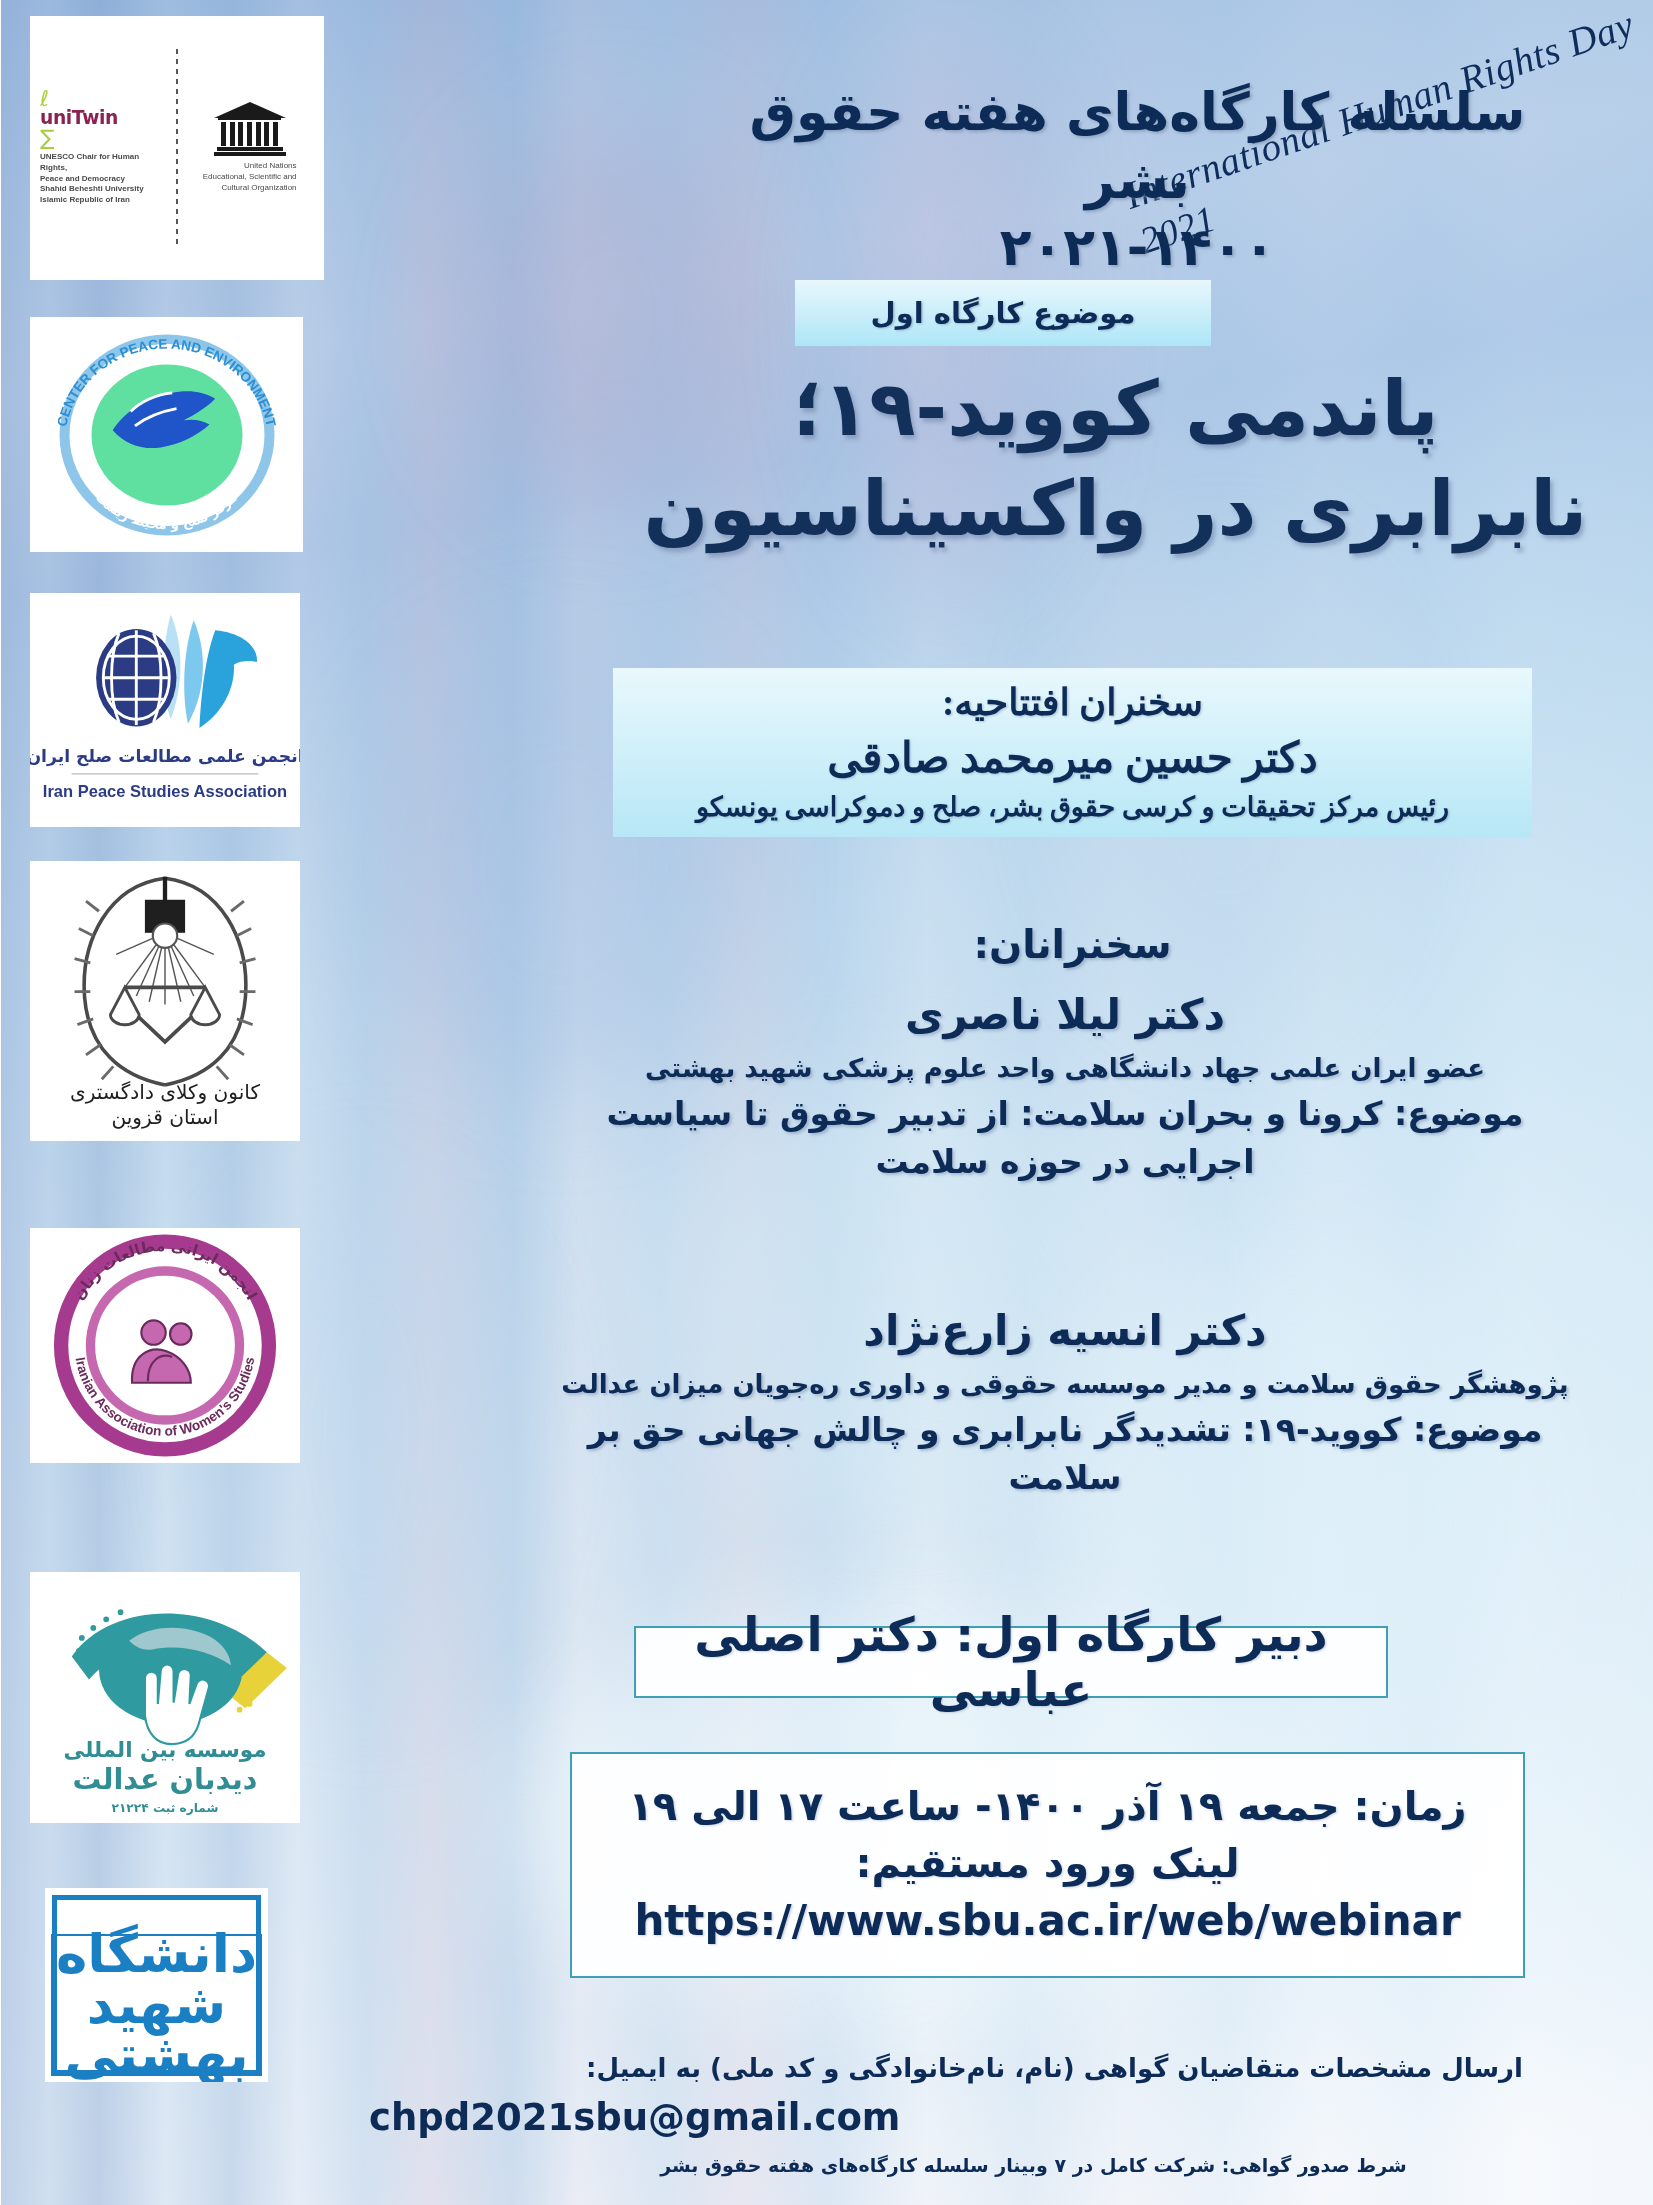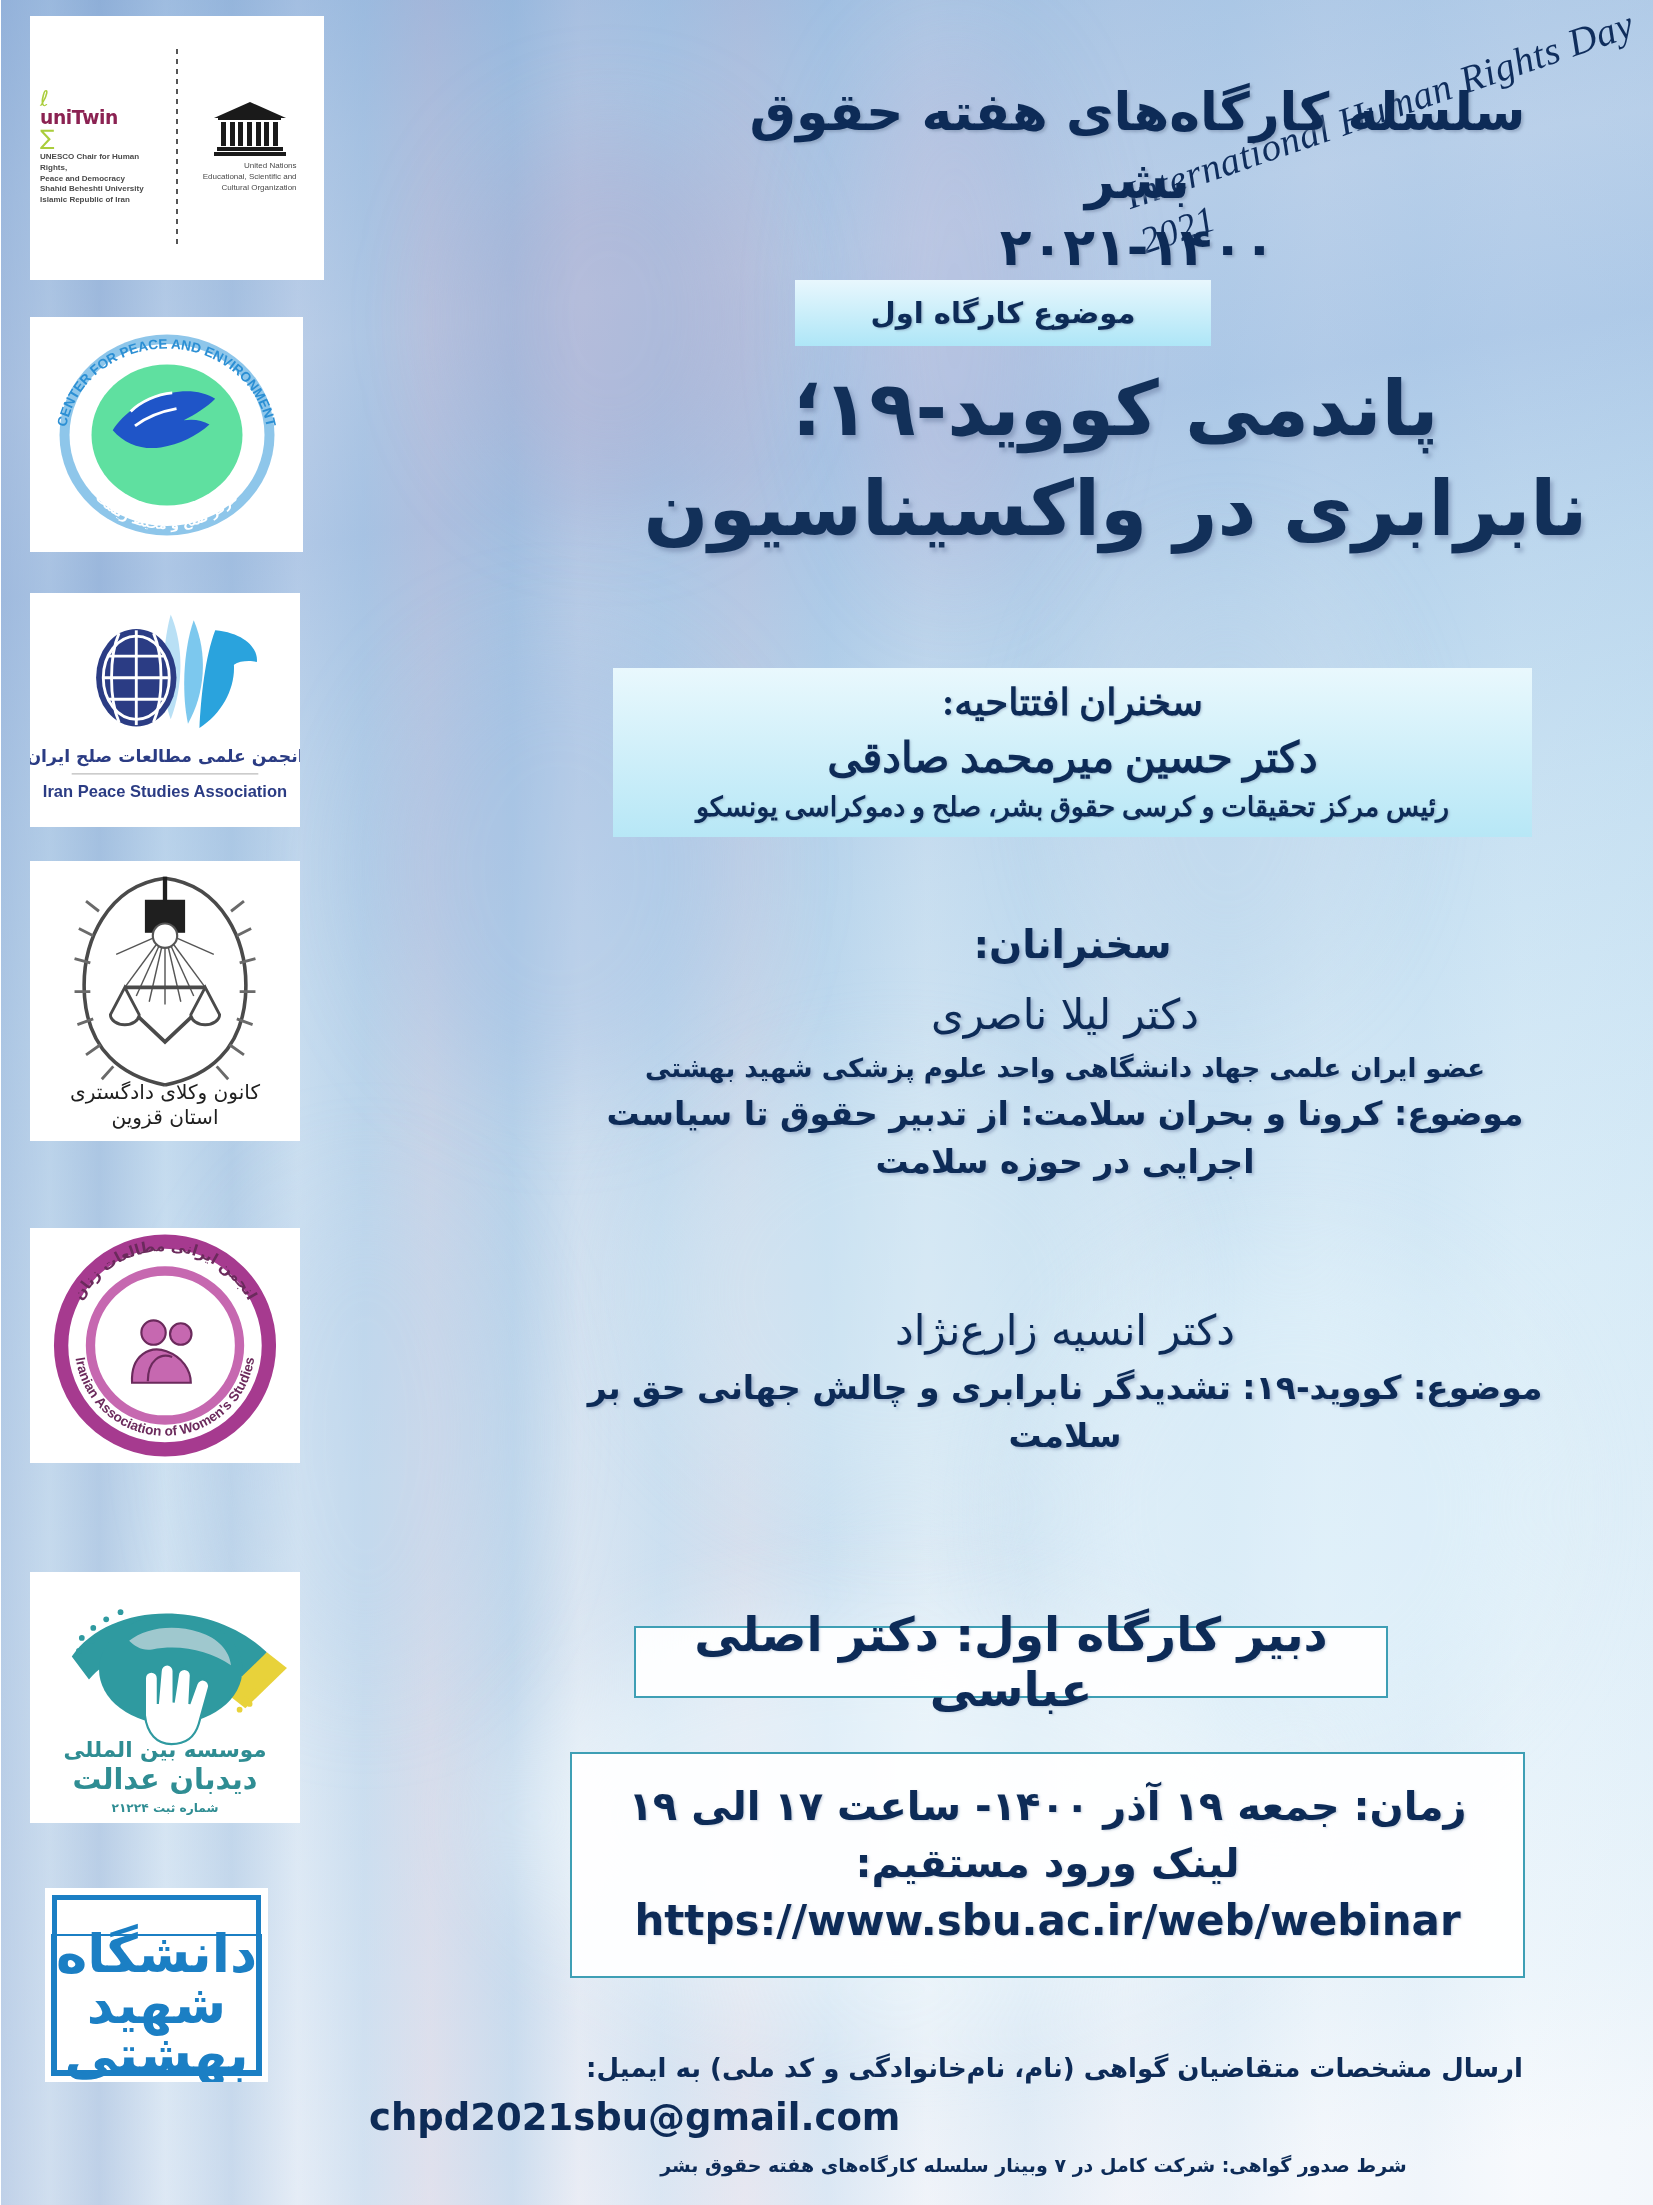--- a/index.html
+++ b/index.html
@@ -201,21 +201,21 @@
     color: #0d2b57;
     text-align: center;
     text-shadow: 2.2px 2.2px 2.9px rgba(115,135,170,0.45);
   }
 
   #speakers-head { right: 122px; top: 922px; width: 919px; font-size: 39px; font-weight:700; }
 
   #speaker1 { right: 72px; top: 983px; width: 1034px; }
   #speaker2 { right: 72px; top: 1299px; width: 1034px; }
 
-  .sp-name { font-size: 42px; font-weight:400; line-height:1.5; }
+  .sp-name { font-size: 42px; font-weight:700; line-height:1.5; }
   .sp-affil { font-size: 26px; font-weight:700; line-height:1.45; margin-top: 4.3px; }
   .sp-topic { font-size: 33px; font-weight:700; line-height:1.45; margin-top: 2px; }
 
   .outlinebox {
     position: absolute;
     background: rgba(255,255,255,0.93);
     border: 2.2px solid #3e9fb5;
     color: #0d2b57;
     text-align: center;
     text-shadow: 1.4px 1.4px 2.2px rgba(120,140,170,0.35);
@@ -490,20 +490,21 @@
     <div class="freeblock" id="speakers-head">سخنرانان:</div>
 
     <div class="freeblock" id="speaker1">
       <div class="sp-name">دکتر لیلا ناصری</div>
       <div class="sp-affil">عضو ایران علمی جهاد دانشگاهی واحد علوم پزشکی شهید بهشتی</div>
       <div class="sp-topic">موضوع: کرونا و بحران سلامت: از تدبیر حقوق تا سیاست اجرایی در حوزه سلامت</div>
     </div>
 
     <div class="freeblock" id="speaker2">
       <div class="sp-name">دکتر انسیه زارع‌نژاد</div>
+      <div class="sp-affil">پژوهشگر حقوق سلامت و مدیر موسسه حقوقی و داوری ره‌جویان میزان عدالت</div>
       <div class="sp-topic">موضوع: کووید-۱۹: تشدیدگر نابرابری و چالش جهانی حق بر سلامت</div>
     </div>
 
     <div class="outlinebox" id="secretary-box">دبیر کارگاه اول: دکتر اصلی عباسی</div>
 
     <div class="outlinebox" id="datetime-box">
       <div class="dt-line">زمان: جمعه ۱۹ آذر ۱۴۰۰- ساعت ۱۷ الی ۱۹</div>
       <div class="dt-line">لینک ورود مستقیم:</div>
       <div class="dt-link">https://www.sbu.ac.ir/web/webinar</div>
     </div>

